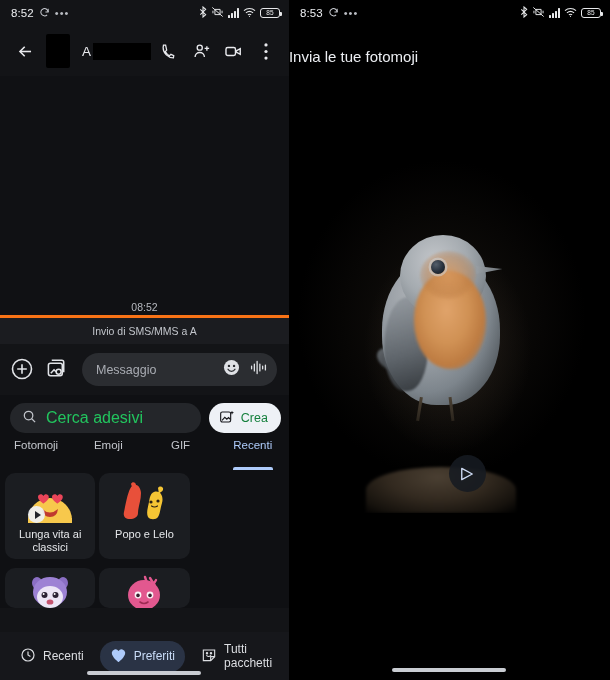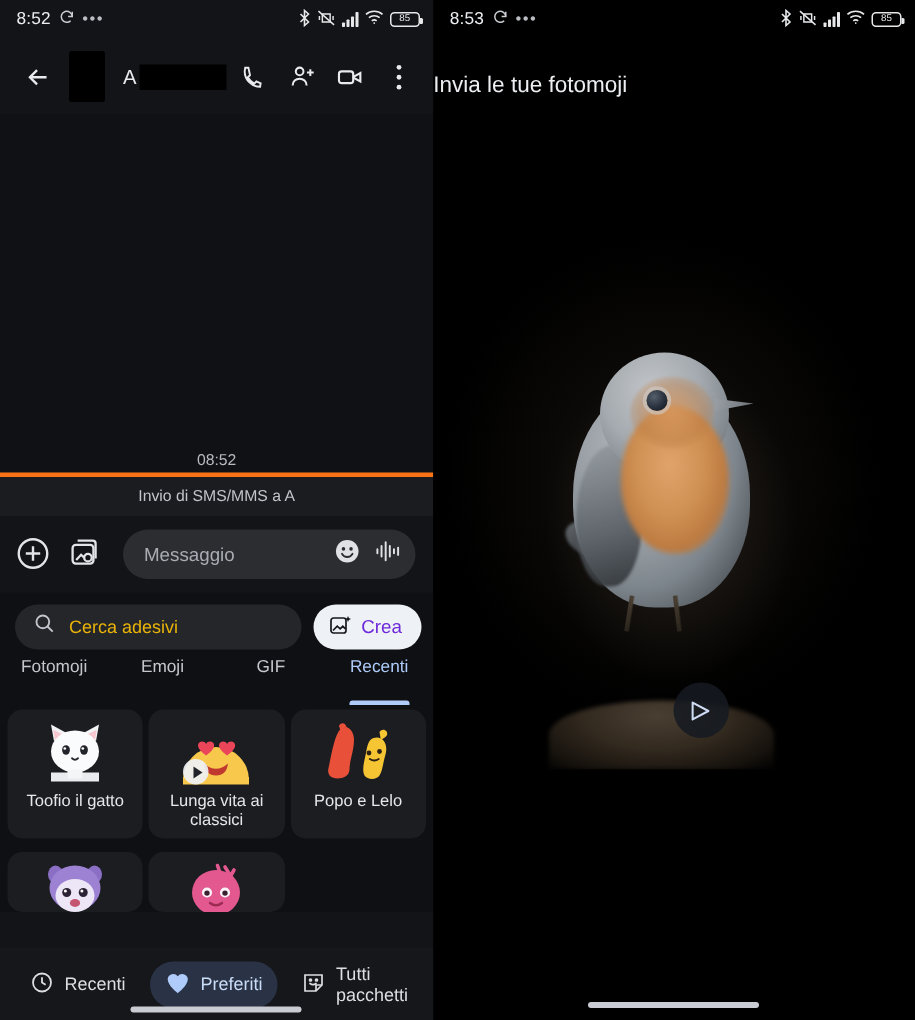--- a/index.html
+++ b/index.html
@@ -70,24 +70,24 @@
   }
   .inputpill .ph { flex: 1; color: #a9acb3; font-size: 12.5px; }
 
   
   .stickpanel { background: #0f1013; }
   .searchrow { display: flex; align-items: center; gap: 8px; padding: 8px 8px 6px 10px; }
   .searchpill {
     flex: 1; height: 30px; background: #24262a; border-radius: 16px;
     display: flex; align-items: center; gap: 9px; padding: 0 12px;
   }
-  .searchpill .ph { color: #eab308; font-size: 12px; }
+  .searchpill .ph { color: #22c55e; font-size: 16px; }
   .creabtn {
     height: 30px; background: #eef1f6; border-radius: 16px; display: flex;
-    align-items: center; gap: 6px; padding: 0 13px 0 10px; color: #6d28d9;
+    align-items: center; gap: 6px; padding: 0 13px 0 10px; color: #15803d;
     font-size: 12.5px; flex: none;
   }
 
   
   .tabs { display: flex; align-items: stretch; height: 29px; }
   .tab { flex: 1; display: flex; align-items: flex-start; justify-content: center;
          color: #c3c6cc; font-size: 11.5px; position: relative; }
   .tab.sel { color: #aecbfa; }
   .tab .ind { position: absolute; bottom: -2px; left: 50%; transform: translateX(-50%);
               width: 40px; height: 3px; border-radius: 2px 2px 0 0; background: #aecbfa; display: none; }
@@ -363,39 +363,20 @@
           <span>GIF</span>
 
         </div>
         <div class="tab sel">
           <span>Recenti</span>
           <span class="ind"></span>
         </div>
       </div>
 
       <div class="grid">
-        <div class="card">
-          <div class="art">
-            <svg width="48" height="44" viewBox="0 0 48 44">
-              <path d="M10 14 L8 3 L19 9 Z" fill="#f2f3f5"></path>
-              <path d="M38 14 L40 3 L29 9 Z" fill="#f2f3f5"></path>
-              <path d="M11 15 L9.5 6.5 L17.5 10.5 Z" fill="#f6c7cf"></path>
-              <path d="M37 15 L38.5 6.5 L30.5 10.5 Z" fill="#f6c7cf"></path>
-              <ellipse cx="24" cy="21" rx="16" ry="14" fill="#fafbfc"></ellipse>
-              <ellipse cx="18" cy="20" rx="2.6" ry="3.2" fill="#21242a"></ellipse>
-              <ellipse cx="30" cy="20" rx="2.6" ry="3.2" fill="#21242a"></ellipse>
-              <circle cx="17.2" cy="19" r="0.9" fill="#fff"></circle>
-                <circle cx="29.2" cy="19" r="0.9" fill="#fff"></circle>
-              <path d="M22 25.5q2 2 4 0" stroke="#21242a" stroke-width="1.2" fill="none" stroke-linecap="round"></path>
-              <path d="M8 35h32v6H8z" fill="#e9ebee"></path>
-              <rect x="19" y="33" width="10" height="6" rx="1.5" fill="#f4f5f7"></rect>
-            </svg>
-          </div>
-          <div class="lbl">Toofio il gatto</div>
-        </div>
 
         <div class="card">
           <div class="art">
             <svg width="52" height="44" viewBox="0 0 52 44">
               <path d="M4 40 A22 22 0 0 1 48 40 Z" fill="#f7c84c"></path>
               <rect x="4" y="38" width="44" height="5" fill="#f7c84c"></rect>
               <path d="M14 17c0-3 4.2-3.6 5.4-1 1.2-2.6 5.4-2 5.4 1 0 3.2-5.4 6.6-5.4 6.6S14 20.2 14 17z" fill="#ea4559"></path>
               <path d="M28 17c0-3 4.2-3.6 5.4-1 1.2-2.6 5.4-2 5.4 1 0 3.2-5.4 6.6-5.4 6.6S28 20.2 28 17z" fill="#ea4559"></path>
               <path d="M18 29q8 7 16 0 -1 8 -8 8 -7 0 -8 -8z" fill="#c0392e"></path>
             </svg>

